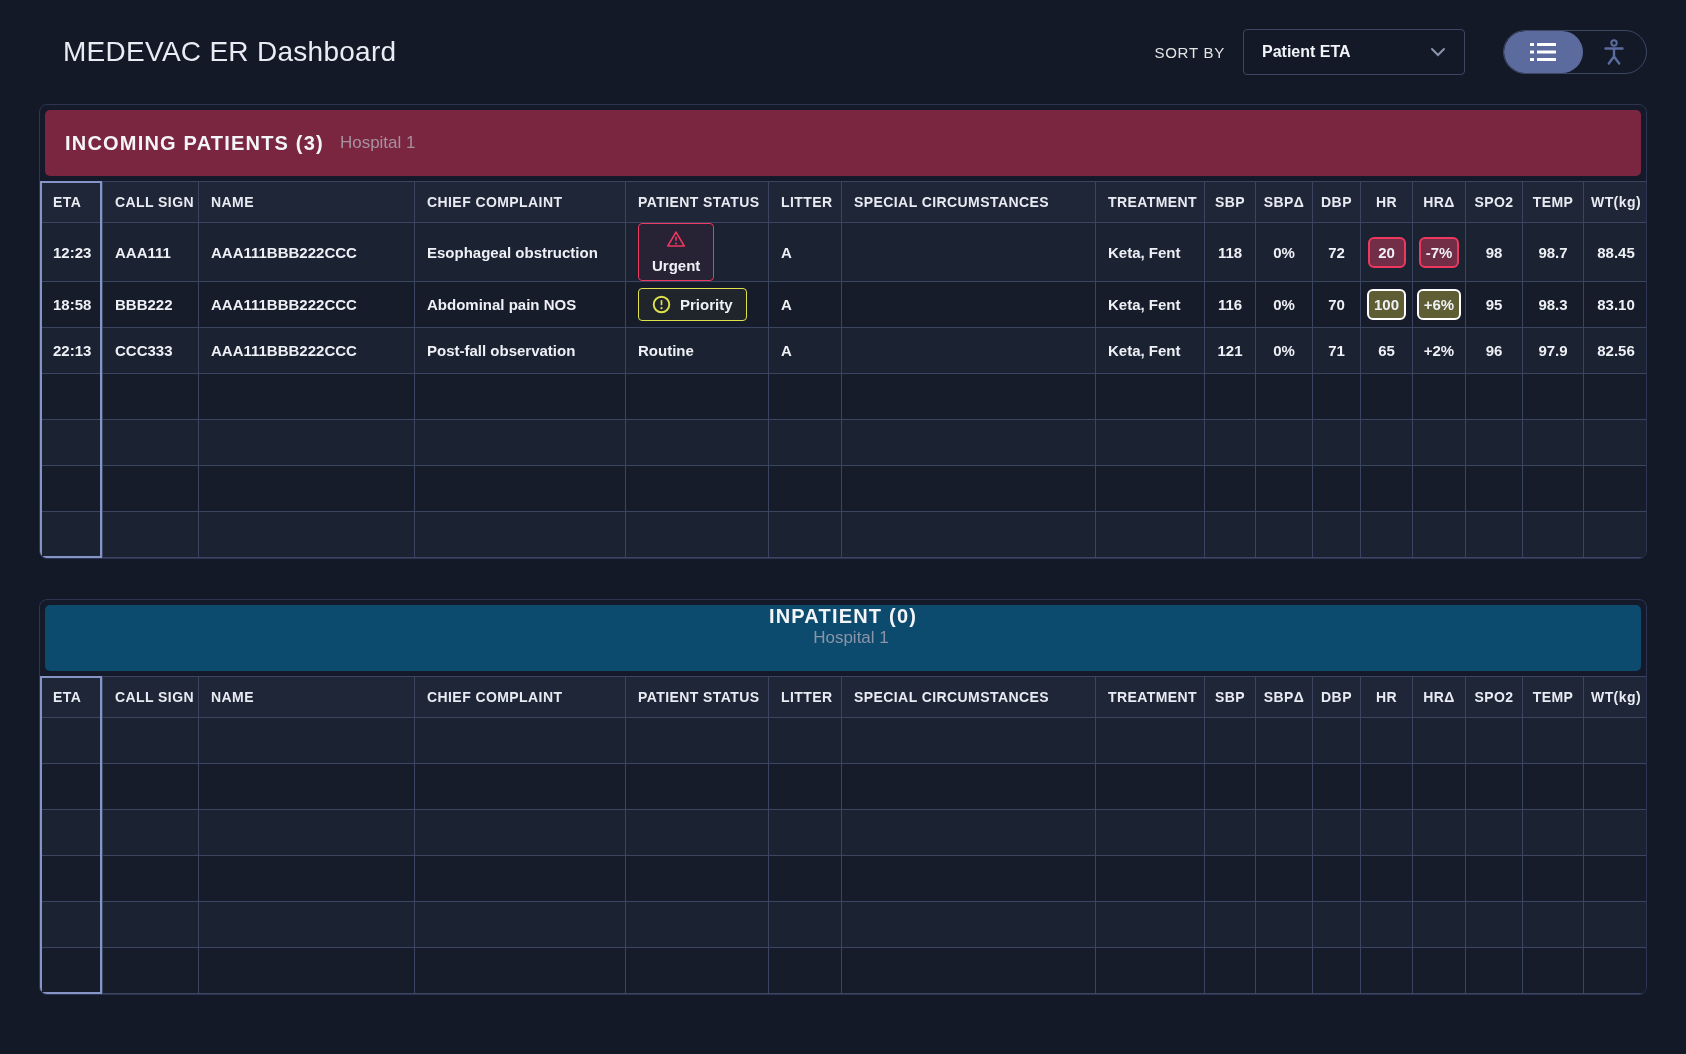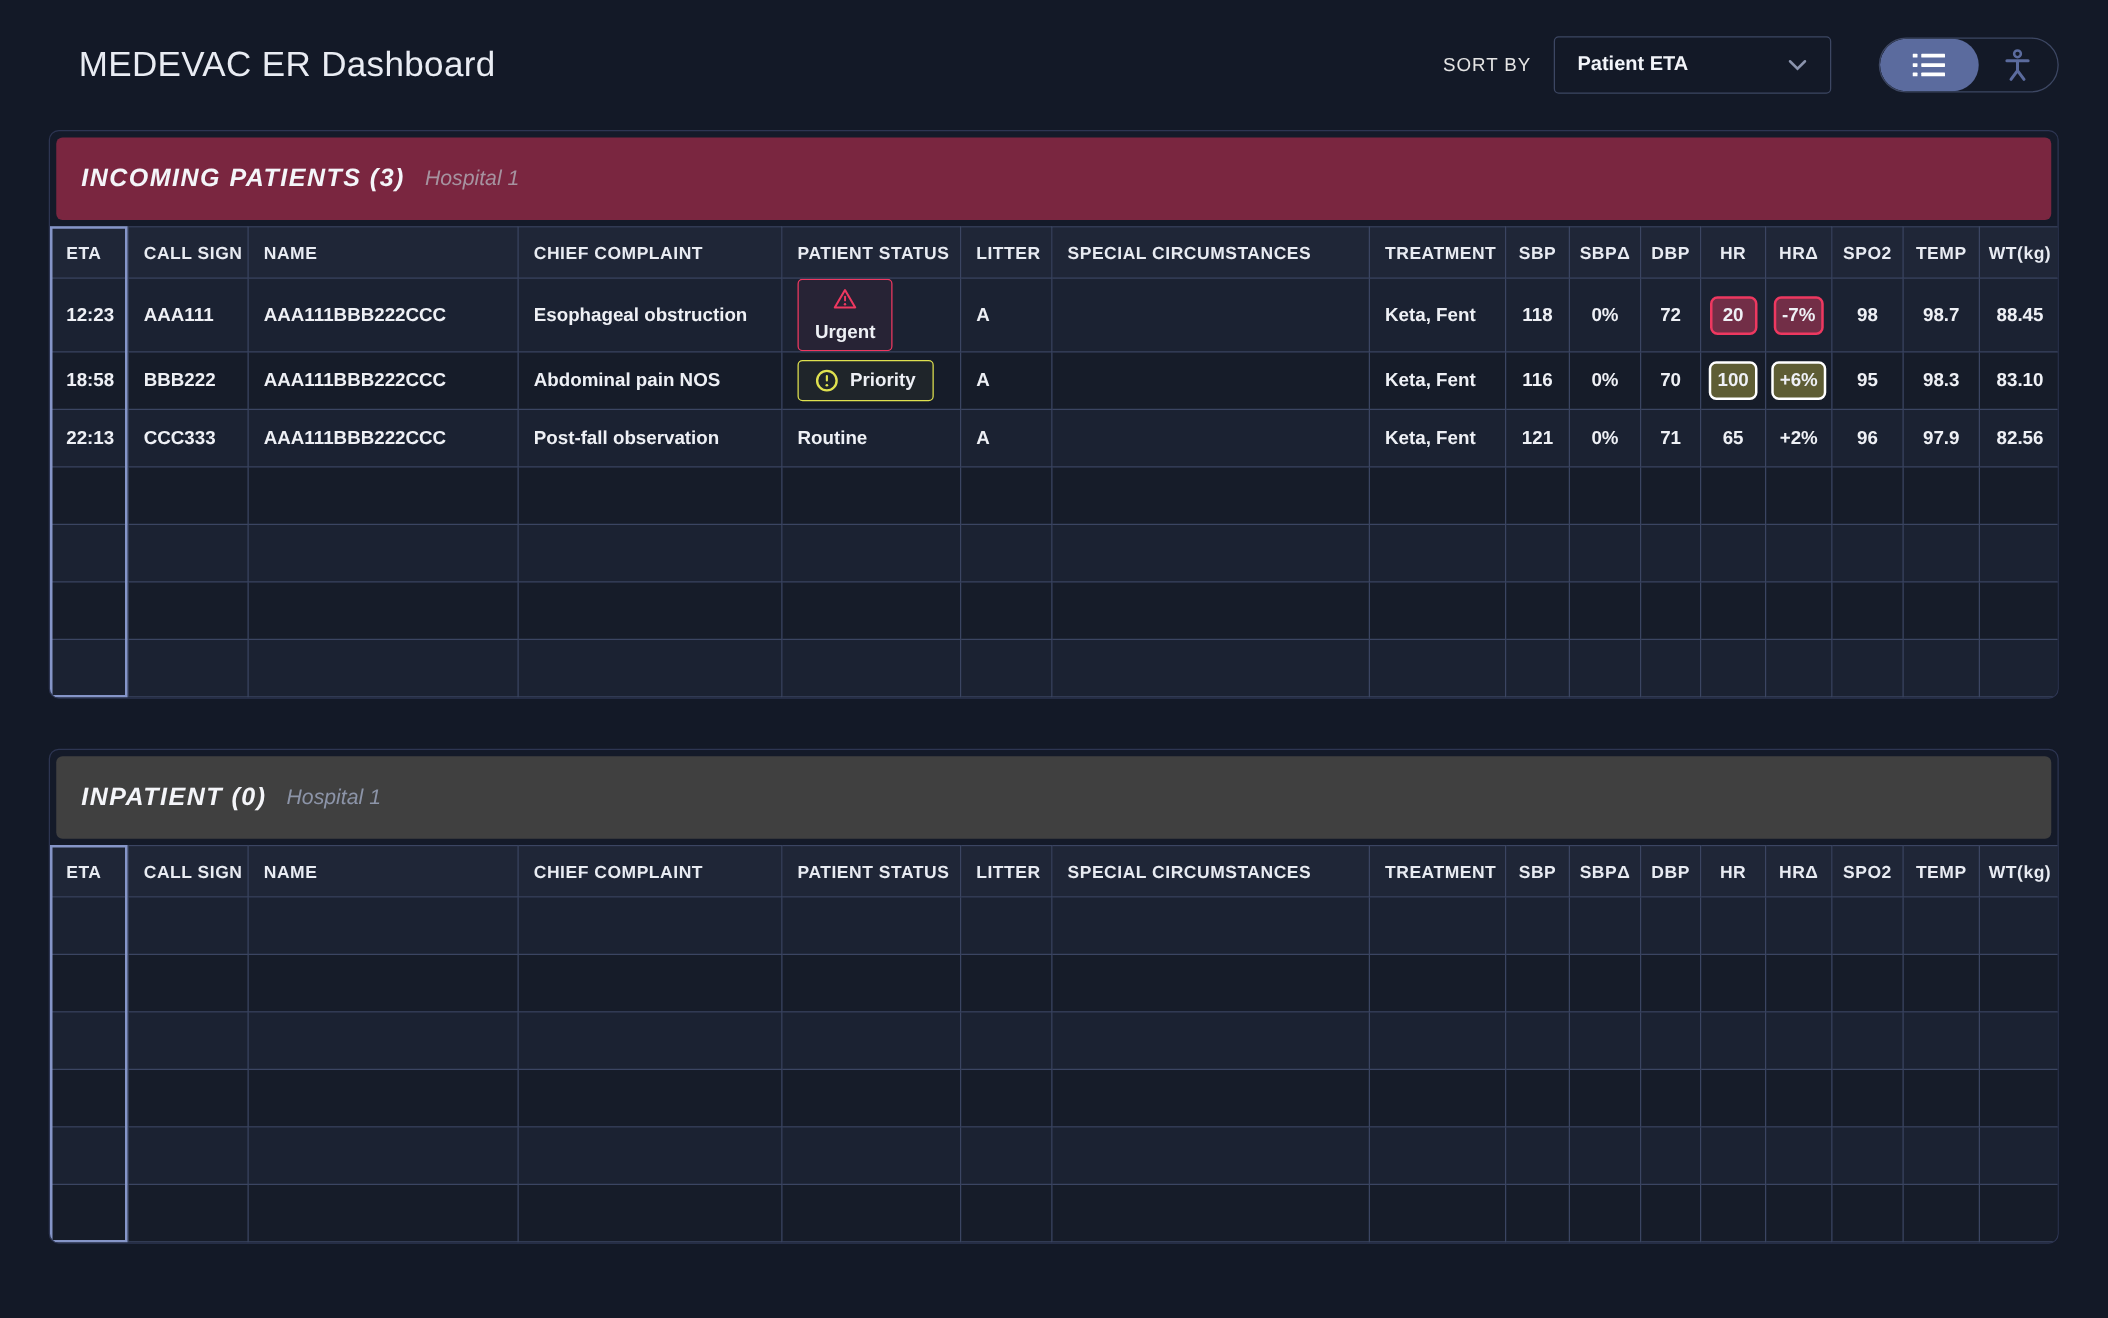--- a/index.html
+++ b/index.html
@@ -27,27 +27,27 @@
   .seg { flex:1; display:flex; align-items:center; justify-content:center; cursor:pointer; }
   .seg.active { background:#5b6b9e; border-radius:22px; flex:1.25; }
   
   .panel {
     margin:0 39px; border:1px solid #2d3552; border-radius:8px; overflow:hidden;
     background:#141a29;
   }
   .panel + .panel { margin-top:40px; }
   .panel-header {
     margin:5px; height:66px; border-radius:5px;
-    display:flex; align-items:baseline; padding:0 20px;font-style:italic;
+    display:flex; align-items:baseline; padding:0 20px;
   }
   .panel-header .ttl { font-size:20px; font-weight:700; letter-spacing:.06em; color:#f4f5f9; align-self:center; }
   .panel-header .sub { font-size:17px; margin-left:16px; align-self:center; font-weight:400; }
   #panel-incoming .panel-header { background:#7a2640; }
   #panel-incoming .sub { color:#a6929f; }
-  #panel-inpatient .panel-header { background:#404040; }
+  #panel-inpatient .panel-header { background:#0c4a6e;flex-direction:column; }
   #panel-inpatient .sub { color:#8c94a8; }
   
   .table-wrap { position:relative; }
   table { width:100%; border-collapse:collapse; table-layout:fixed; }
   th {
     height:41px; background:#1f2637; color:#e8ebf2; font-size:14px; font-weight:700;
     letter-spacing:.03em; text-align:left; padding:0 12px; border:1px solid #3b4562;
     white-space:nowrap; overflow:hidden;
   }
   td {

